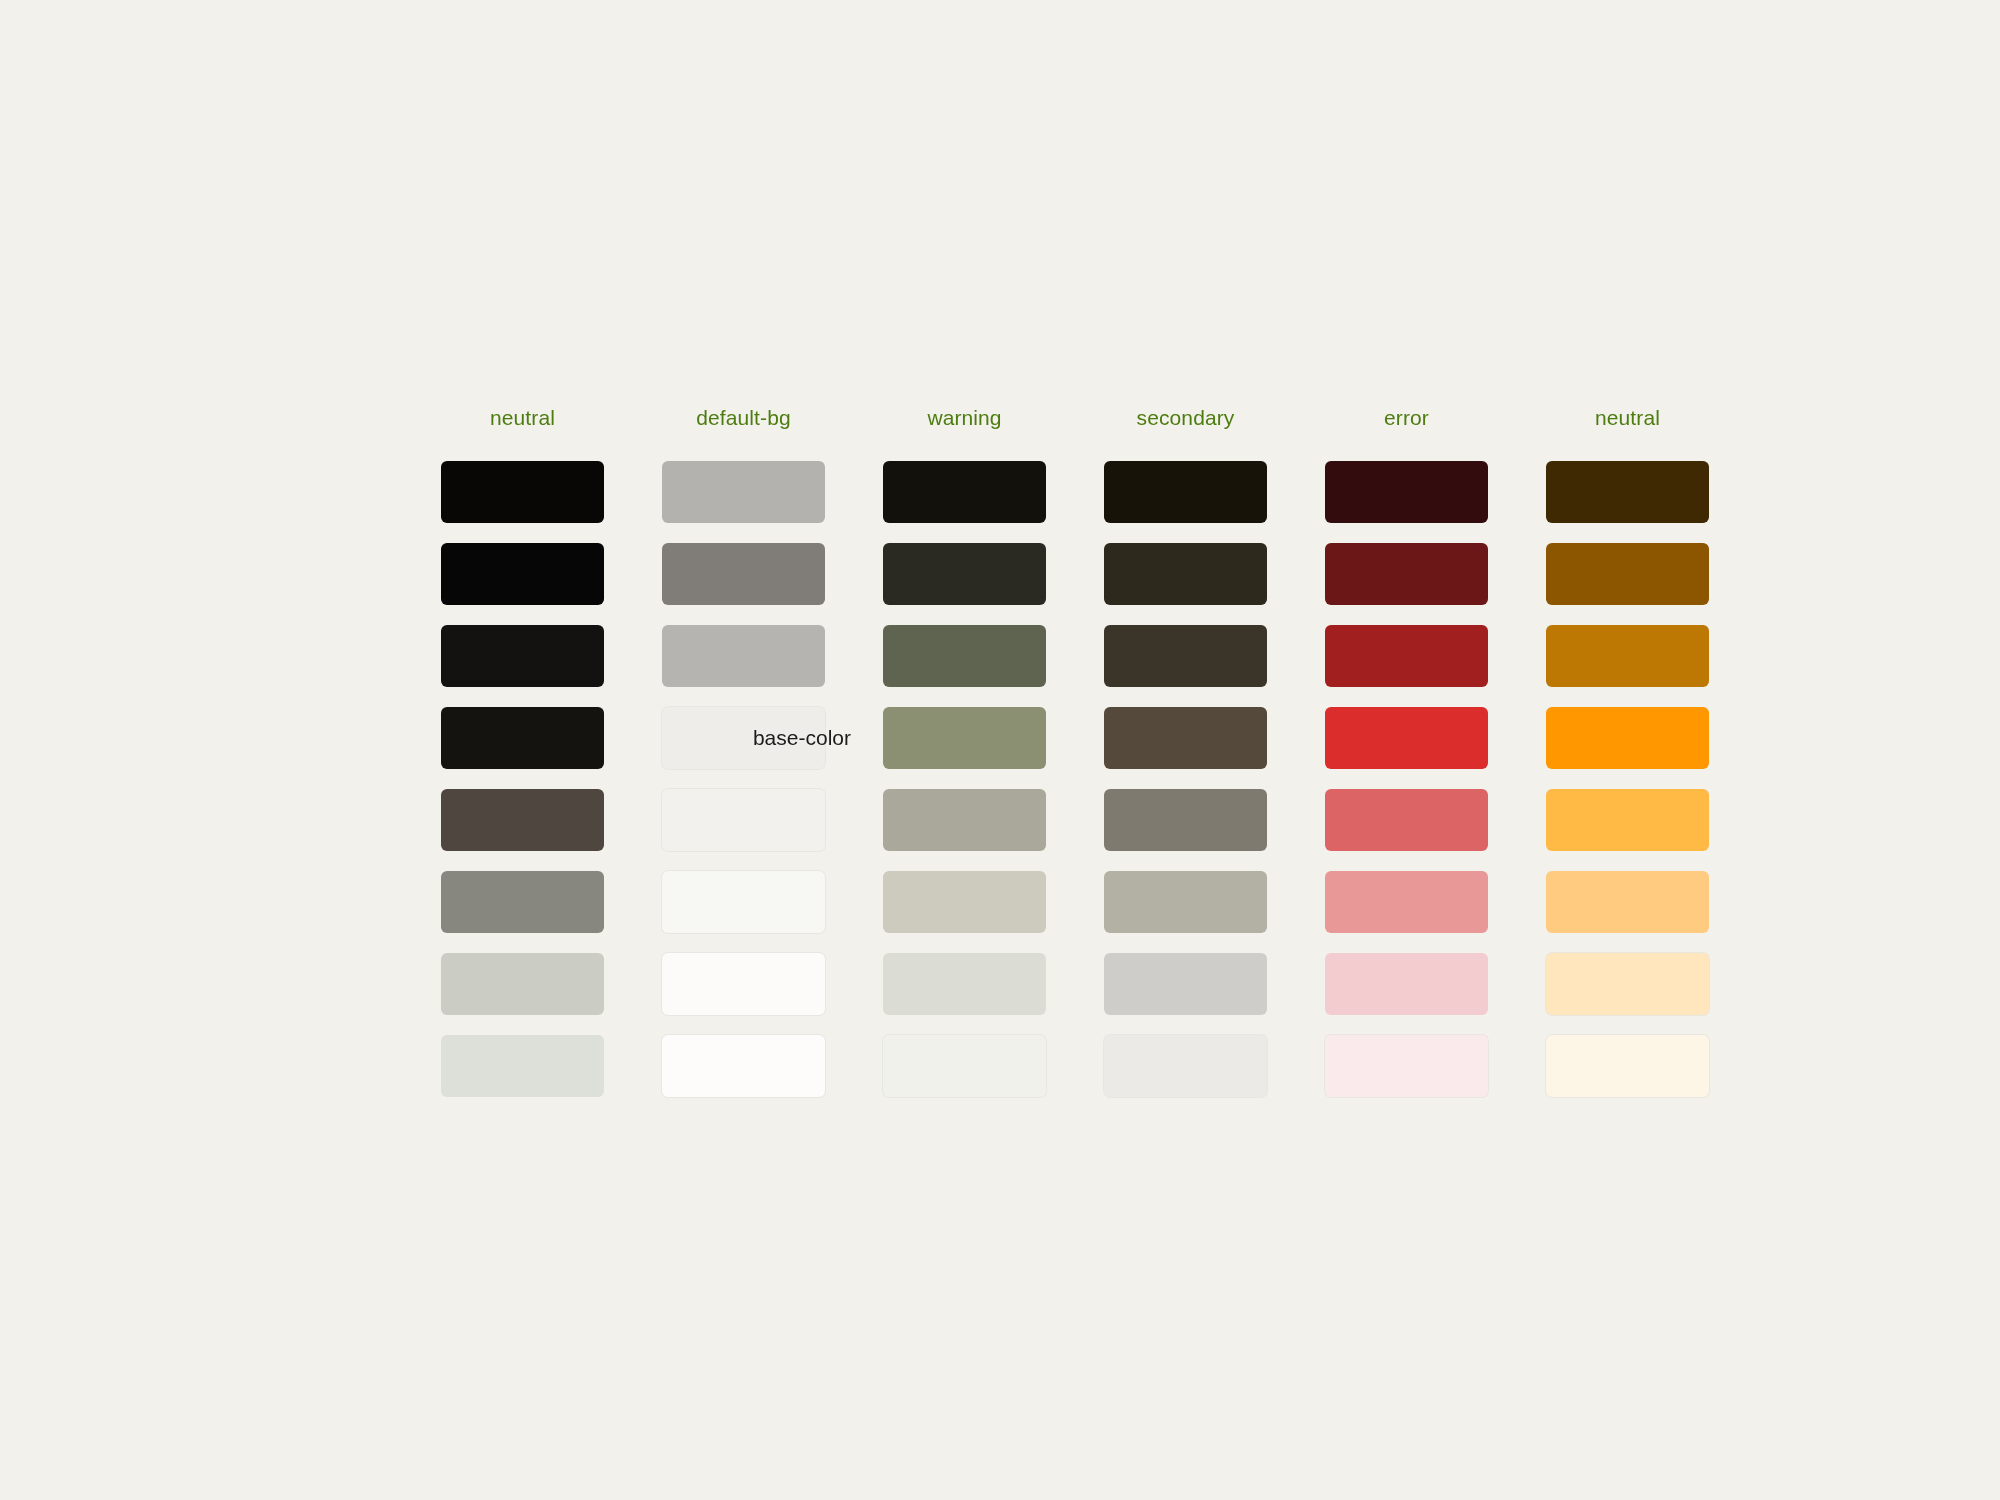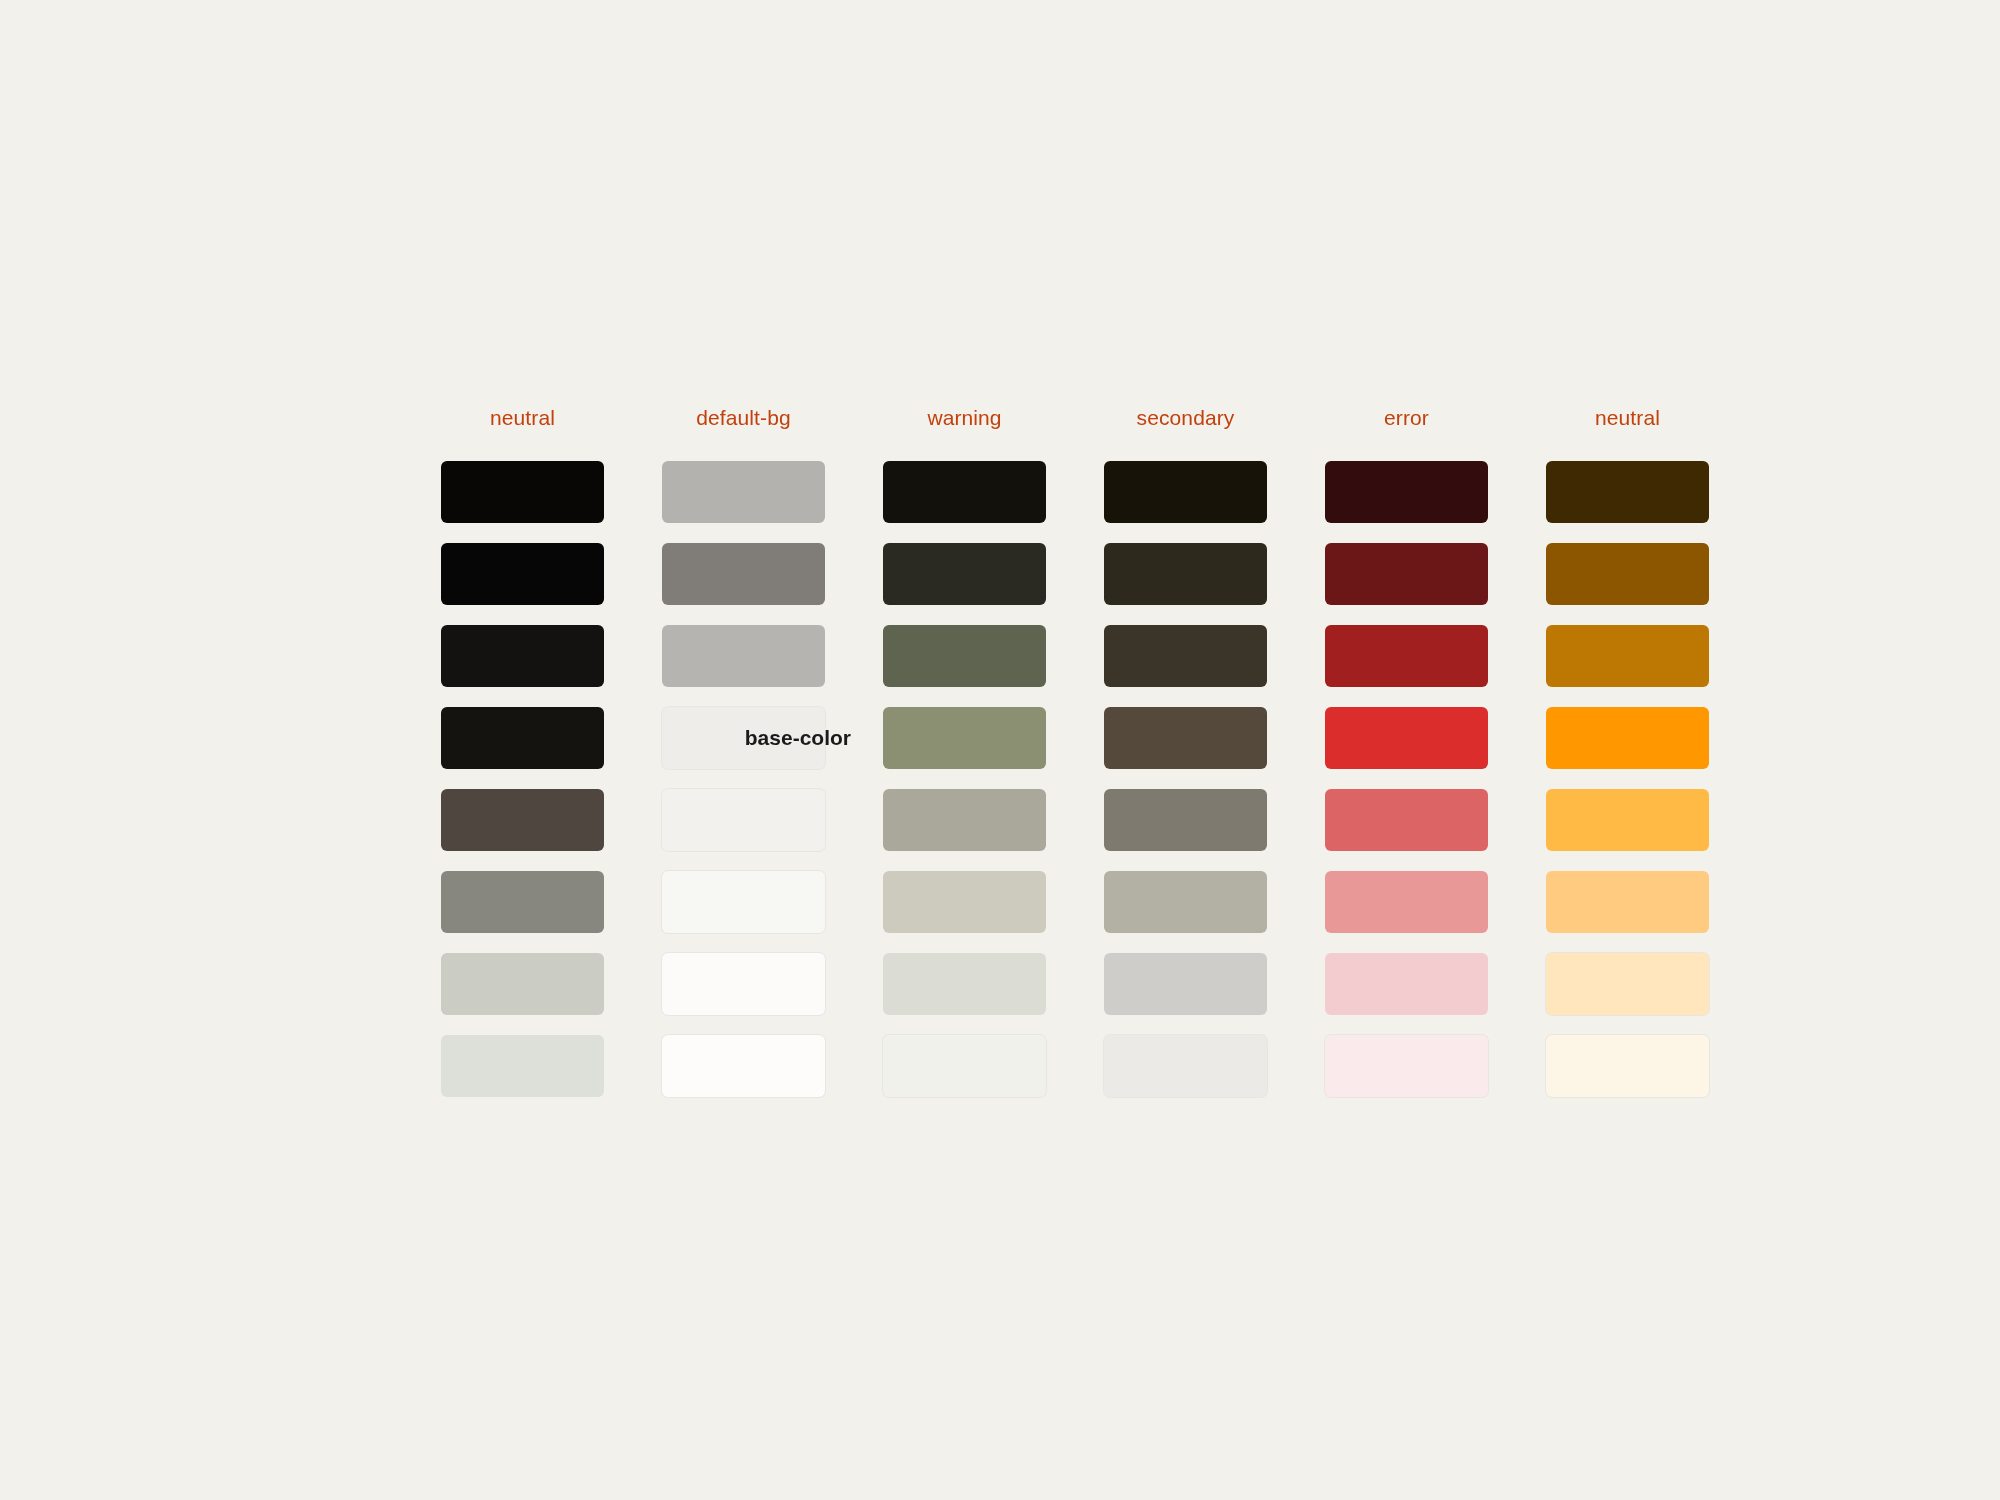--- a/index.html
+++ b/index.html
@@ -35,21 +35,21 @@
     grid-template-columns: repeat(6, 163px);
     column-gap: 58px;
     height: 44px;
     align-items: center;
   }
 
   .column-header {
     text-align: center;
     font-size: 21px;
     line-height: 1.2;
-    color: #c2410c;
+    color: #4d7c0f;
     letter-spacing: 0.1px;
     white-space: nowrap;
     font-weight: 400;
   }
 
   .swatch-grid {
     display: grid;
     grid-template-columns: repeat(6, 163px);
     column-gap: 58px;
     row-gap: 20px;
@@ -78,21 +78,20 @@
   #row-label-base-color {
     position: absolute;
     left: 120px;
     top: 0;
     width: 290px;
     text-align: right;
     font-size: 21px;
     line-height: 1.2;
     color: #1b1b1b;
     white-space: nowrap;
-    font-weight: bold;
   }
 </style>
 </head>
 <body style="background: rgb(242, 241, 236);">
 
 <div id="palette-root" style="background: rgb(242, 241, 236);">
 
   <div id="palette-grid">
 
     <div class="header-row">

